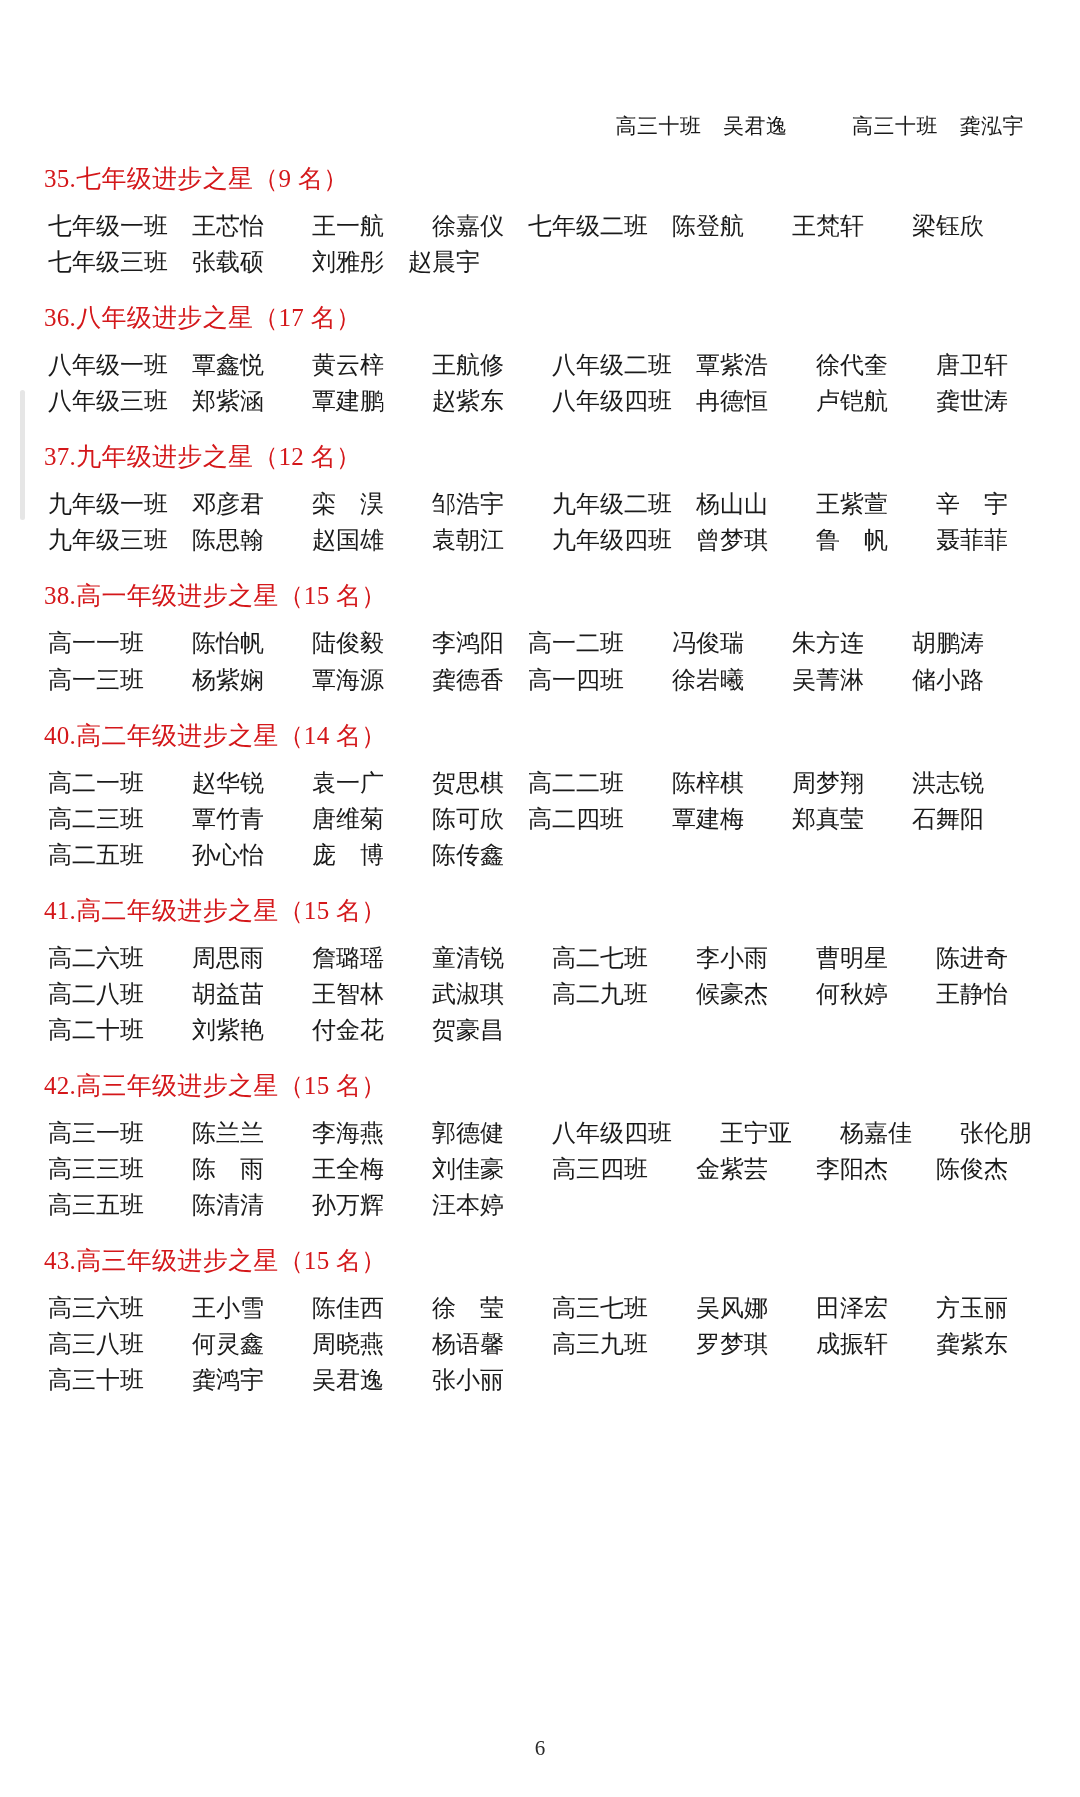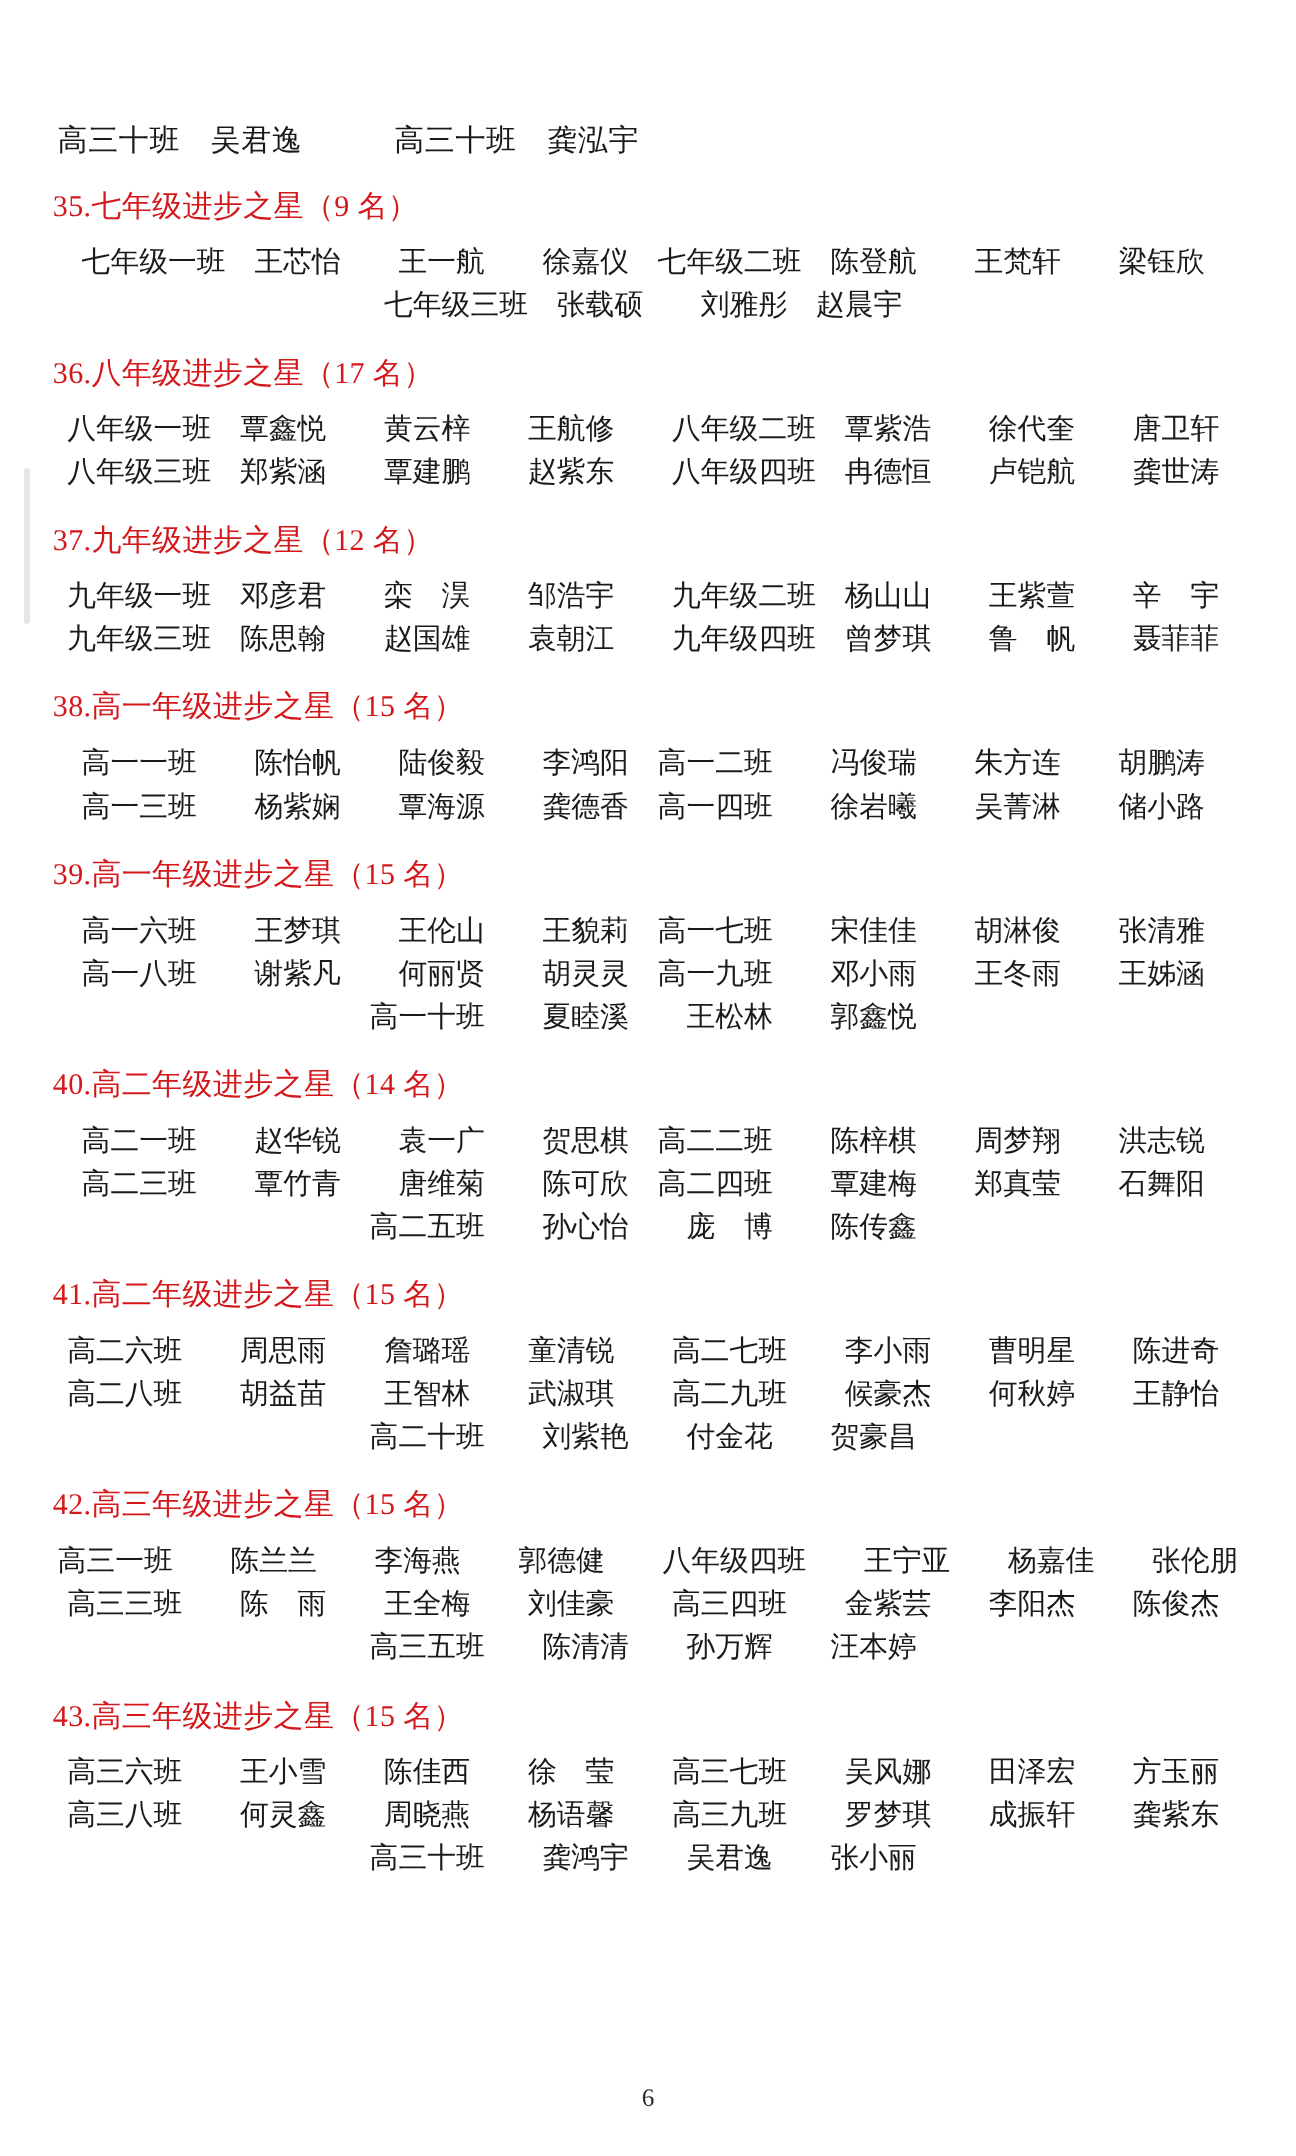--- a/index.html
+++ b/index.html
@@ -26,25 +26,26 @@
   .edge-scroll {
     position: absolute;
     left: 20px;
     top: 390px;
     width: 5px;
     height: 130px;
     background: #e6e6e6;
     border-radius: 3px;
   }
   .topline {
-    font-size: 25px;
+    font-size: 21px;
     letter-spacing: 0.5px;
     color: #1a1a1a;
-    margin: 0 0 10px 8px;
+    margin: 12px 0 10px 8px;
     white-space: pre;
+    text-align: right;
   }
   .section {
     margin-top: 6px;
   }
   .sec-head {
     color: #d4171a;
     font-weight: normal;
     font-size: 25px;
     margin: 22px 0 14px 4px;
     letter-spacing: 0.3px;
@@ -52,21 +53,20 @@
   }
   .sec-lines {
     margin-left: 8px;
   }
   .line {
     font-size: 24px;
     line-height: 1.42;
     color: #1a1a1a;
     white-space: pre;
     margin: 0 0 2px 0;
-    text-align: center;
   }
   .pagenum {
     position: absolute;
     bottom: 36px;
     left: 0;
     width: 1080px;
     text-align: center;
     font-size: 21px;
     color: #2a2a2a;
   }
@@ -105,28 +105,20 @@
   </div>
 
   <div class="section">
     <div class="sec-head">38.高一年级进步之星（15 名）</div>
     <div class="sec-lines">
       <p class="line">高一一班　　陈怡帆　　陆俊毅　　李鸿阳　高一二班　　冯俊瑞　　朱方连　　胡鹏涛</p>
       <p class="line">高一三班　　杨紫娴　　覃海源　　龚德香　高一四班　　徐岩曦　　吴菁淋　　储小路</p>
     </div>
   </div>
 
-  <div class="section">
-    <div class="sec-head">39.高一年级进步之星（15 名）</div>
-    <div class="sec-lines">
-      <p class="line">高一六班　　王梦琪　　王伦山　　王貌莉　高一七班　　宋佳佳　　胡淋俊　　张清雅</p>
-      <p class="line">高一八班　　谢紫凡　　何丽贤　　胡灵灵　高一九班　　邓小雨　　王冬雨　　王姊涵</p>
-      <p class="line">高一十班　　夏睦溪　　王松林　　郭鑫悦</p>
-    </div>
-  </div>
 
   <div class="section">
     <div class="sec-head">40.高二年级进步之星（14 名）</div>
     <div class="sec-lines">
       <p class="line">高二一班　　赵华锐　　袁一广　　贺思棋　高二二班　　陈梓棋　　周梦翔　　洪志锐</p>
       <p class="line">高二三班　　覃竹青　　唐维菊　　陈可欣　高二四班　　覃建梅　　郑真莹　　石舞阳</p>
       <p class="line">高二五班　　孙心怡　　庞　博　　陈传鑫</p>
     </div>
   </div>
 

